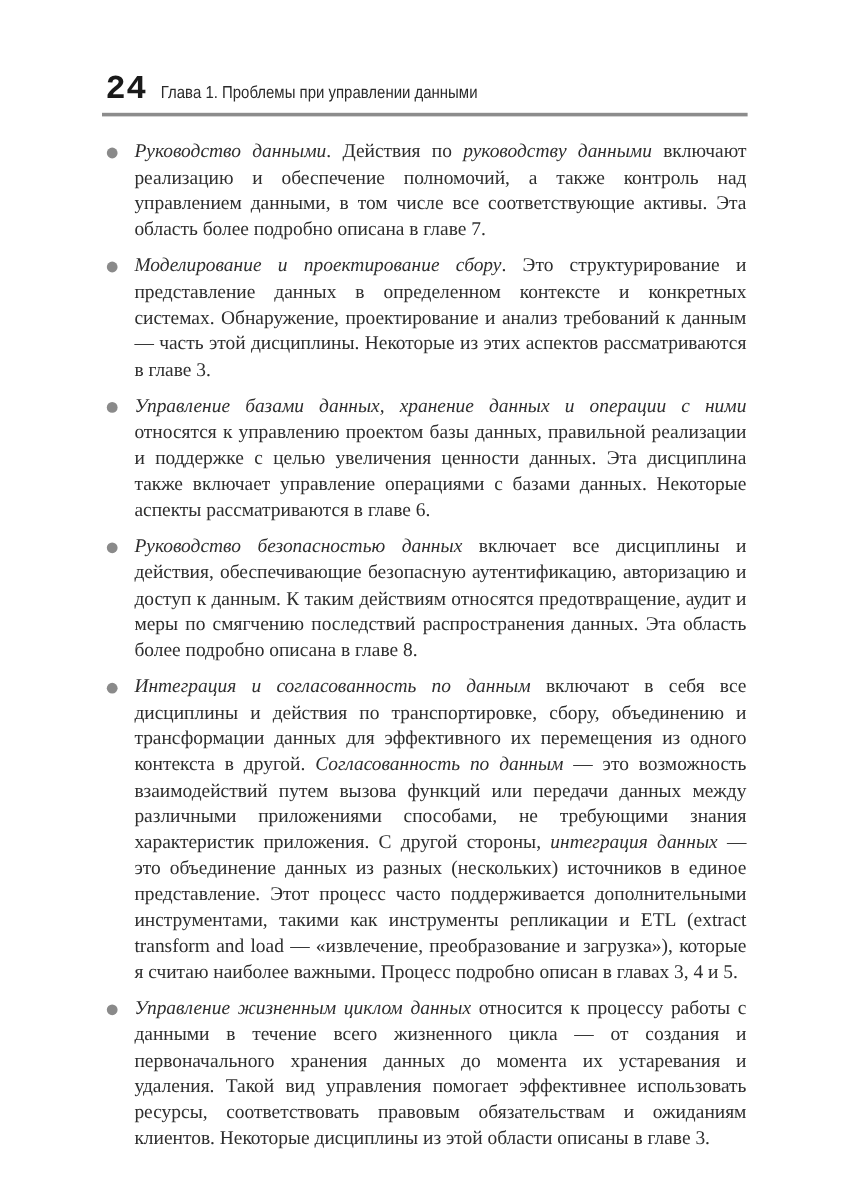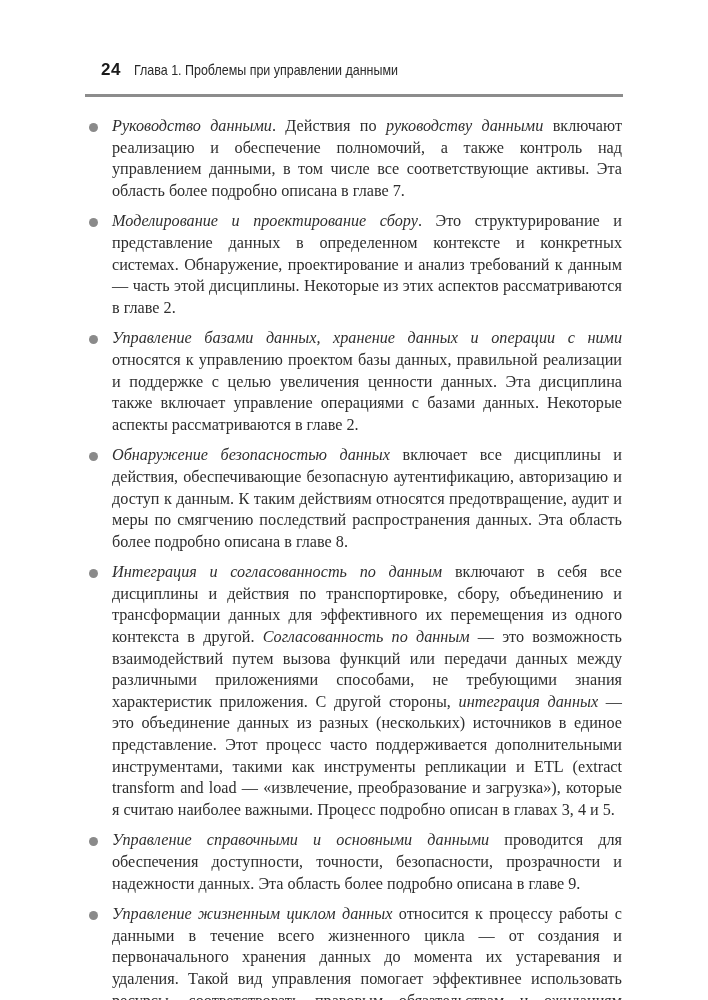--- a/index.html
+++ b/index.html
@@ -17,27 +17,26 @@
     .page-header {
       position: absolute;
       left: 88px;
       top: 60px;
       width: 532px;
       height: 28px;
       display: flex;
       align-items: baseline;
     }
     .page-number {
-      font-family: Liberation Sans, sans-serif;
+      font-family: Liberation Mono, monospace;
       font-weight: bold;
-      font-size: 17px;
+      font-size: 28px;
       color: #1a1a1a;
       width: 46px;
       letter-spacing: 0.5px;
-      text-align: center;
     }
     .chapter-title {
       font-family: "Liberation Sans", sans-serif;
       font-size: 14.5px;
       color: #2a2a2a;
       transform: scaleX(0.86);
       transform-origin: left center;
       white-space: nowrap;
     }
     .header-rule {
@@ -89,41 +88,37 @@
 
 <div class="content">
 
   <div class="item">
     <span class="bullet"></span>
     <span class="em">Руководство данными</span><span>. Действия по </span><span class="em">руководству данными</span><span> включают реализацию и обеспечение полномочий, а также контроль над управлением данными, в том числе все соответствующие активы. Эта область более подробно описана в главе 7.</span>
   </div>
 
   <div class="item">
     <span class="bullet"></span>
-    <span class="em">Моделирование и проектирование сбору</span><span>. Это структурирование и представление данных в определенном контексте и конкретных системах. Обнаружение, проектирование и анализ требований к данным — часть этой дисциплины. Некоторые из этих аспектов рассматриваются в главе 2.</span>
+    <span class="em">Моделирование и проектирование сбору</span><span>. Это структурирование и представление данных в определенном контексте и конкретных системах. Обнаружение, проектирование и анализ требований к данным — часть этой дисциплины. Некоторые из этих аспектов рассматриваются в главе 3.</span>
   </div>
 
   <div class="item">
     <span class="bullet"></span>
-    <span class="em">Управление базами данных, хранение данных и операции с ними</span><span> относятся к управлению проектом базы данных, правильной реализации и поддержке с целью увеличения ценности данных. Эта дисциплина также включает управление операциями с базами данных. Некоторые аспекты рассматриваются в главе 2.</span>
+    <span class="em">Управление базами данных, хранение данных и операции с ними</span><span> относятся к управлению проектом базы данных, правильной реализации и поддержке с целью увеличения ценности данных. Эта дисциплина также включает управление операциями с базами данных. Некоторые аспекты рассматриваются в главе 6.</span>
   </div>
 
   <div class="item">
     <span class="bullet"></span>
-    <span class="em">Обнаружение безопасностью данных</span><span> включает все дисциплины и действия, обеспечивающие безопасную аутентификацию, авторизацию и доступ к данным. К таким действиям относятся предотвращение, аудит и меры по смягчению последствий распространения данных. Эта область более подробно описана в главе 8.</span>
+    <span class="em">Руководство безопасностью данных</span><span> включает все дисциплины и действия, обеспечивающие безопасную аутентификацию, авторизацию и доступ к данным. К таким действиям относятся предотвращение, аудит и меры по смягчению последствий распространения данных. Эта область более подробно описана в главе 8.</span>
   </div>
 
   <div class="item">
     <span class="bullet"></span>
     <span class="em">Интеграция и согласованность по данным</span><span> включают в себя все дисциплины и действия по транспортировке, сбору, объединению и трансформации данных для эффективного их перемещения из одного контекста в другой. </span><span class="em">Согласованность по данным</span><span> — это возможность взаимодействий путем вызова функций или передачи данных между различными приложениями способами, не требующими знания характеристик приложения. С другой стороны, </span><span class="em">интеграция данных</span><span> — это объединение данных из разных (нескольких) источников в единое представление. Этот процесс часто поддерживается дополнительными инструментами, такими как инструменты репликации и ETL (extract transform and load — «извлечение, преобразование и загрузка»), которые я считаю наиболее важными. Процесс подробно описан в главах 3, 4 и 5.</span>
   </div>
 
-  <div class="item">
-    <span class="bullet"></span>
-    <span class="em">Управление справочными и основными данными</span><span> проводится для обеспечения доступности, точности, безопасности, прозрачности и надежности данных. Эта область более подробно описана в главе 9.</span>
-  </div>
 
   <div class="item">
     <span class="bullet"></span>
     <span class="em">Управление жизненным циклом данных</span><span> относится к процессу работы с данными в течение всего жизненного цикла — от создания и первоначального хранения данных до момента их устаревания и удаления. Такой вид управления помогает эффективнее использовать ресурсы, соответствовать правовым обязательствам и ожиданиям клиентов. Некоторые дисциплины из этой области описаны в главе 3.</span>
   </div>
 
 </div>
 
 </body></html>

